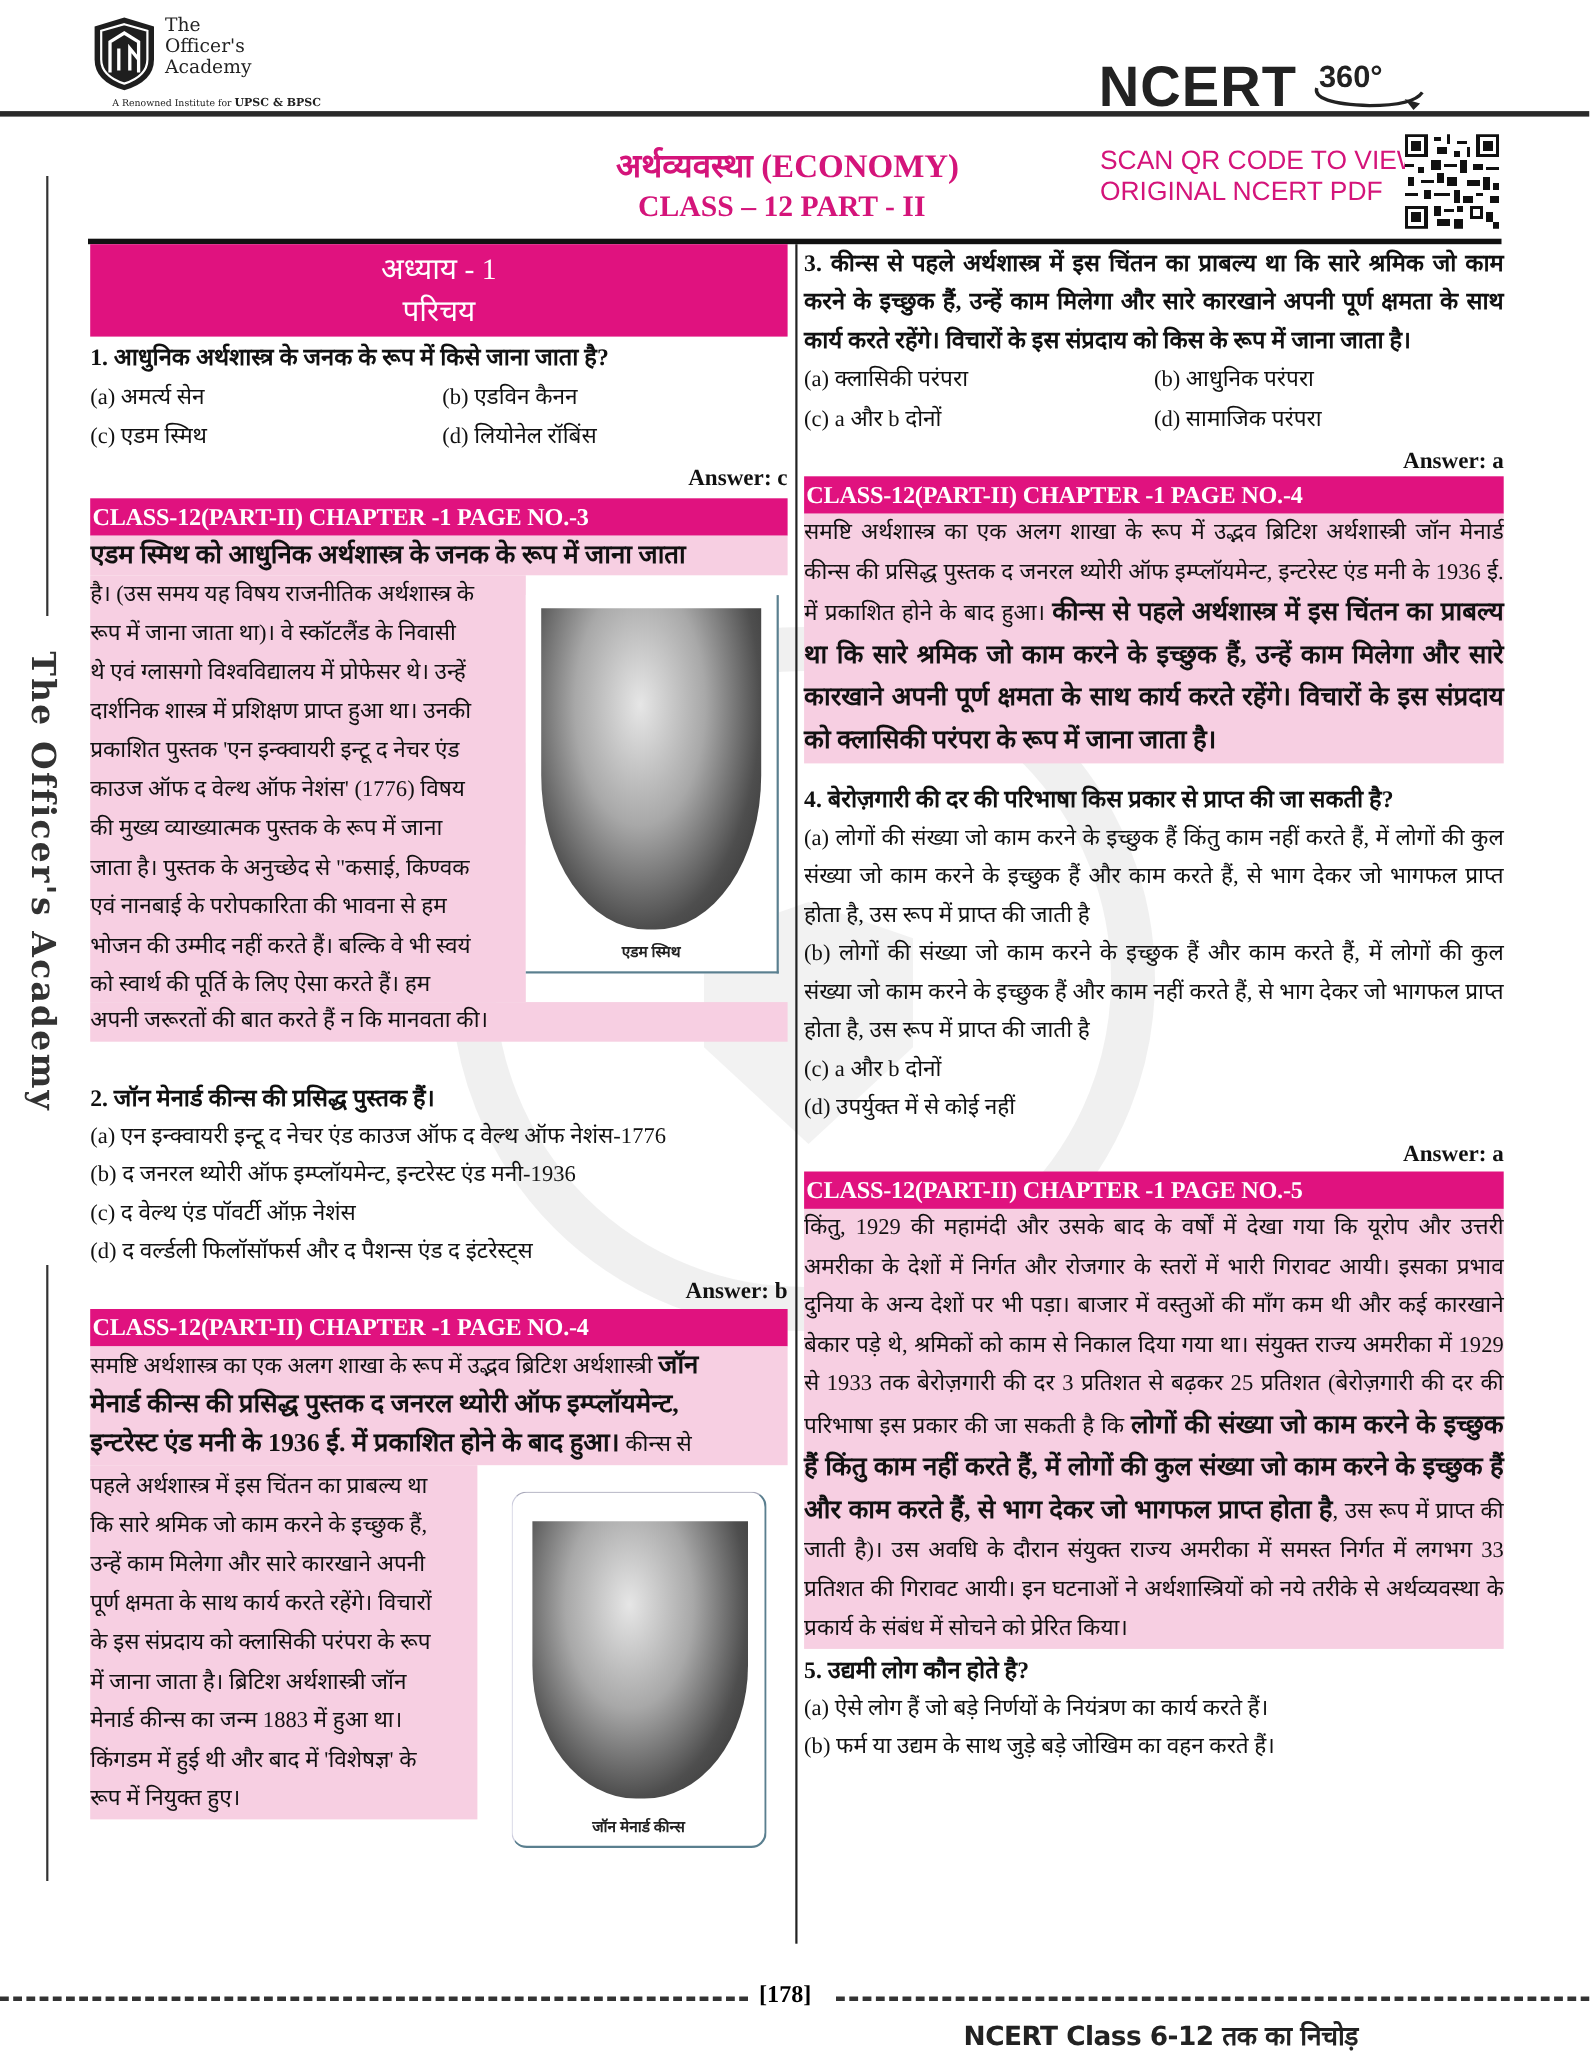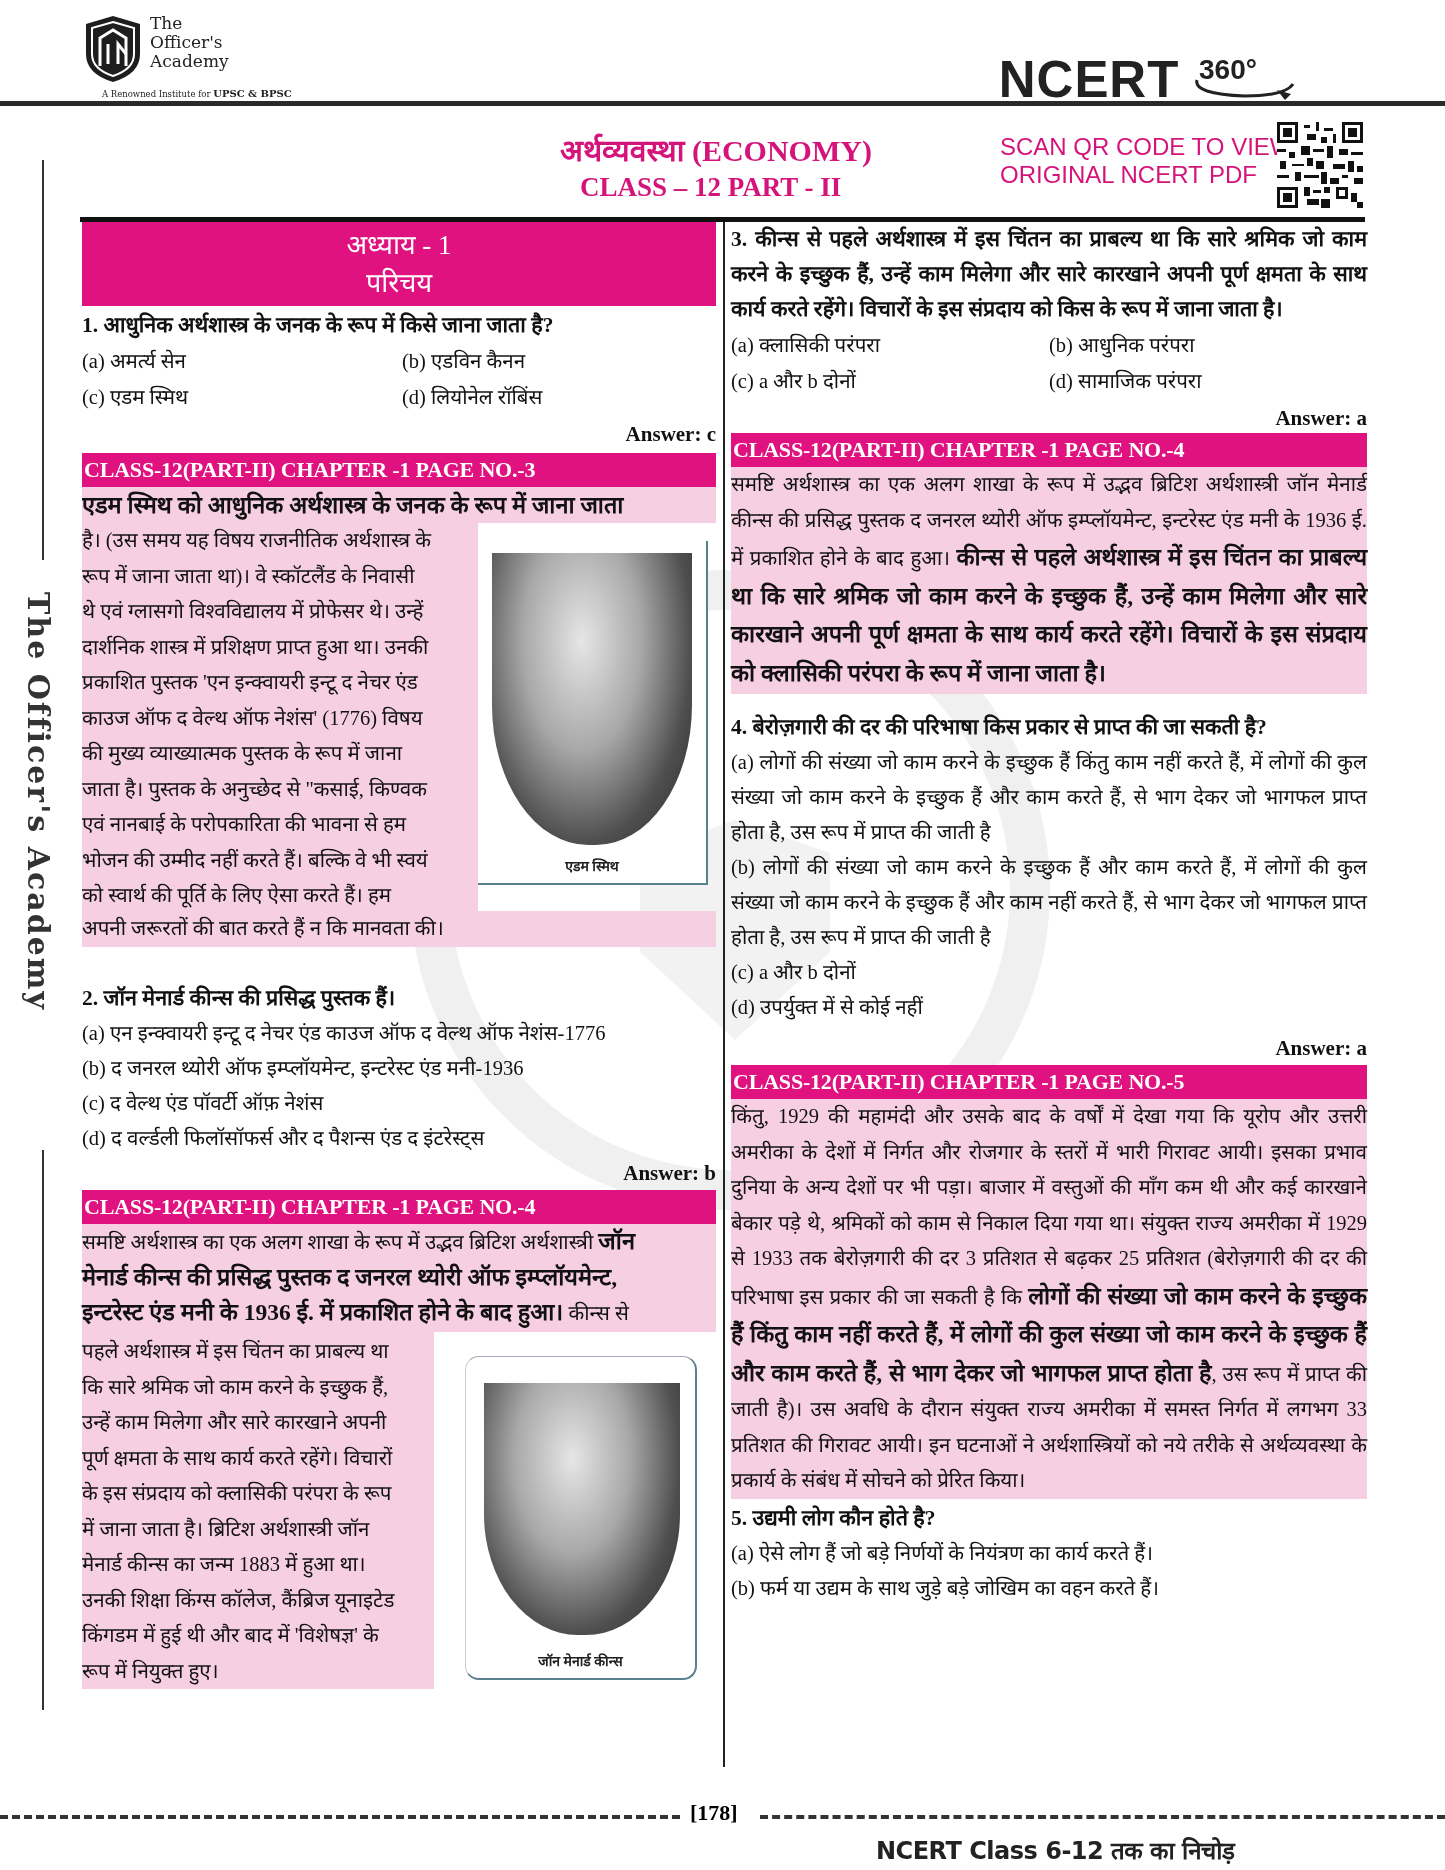--- a/index.html
+++ b/index.html
@@ -232,21 +232,20 @@
     </div>
     <div class="float-wrap" style="height:336px">
       <div class="pink para" style="width:352px; position:absolute; left:0; top:0; padding-top:2px;">
         <div>पहले अर्थशास्त्र में इस चिंतन का प्राबल्य था</div>
         <div>कि सारे श्रमिक जो काम करने के इच्छुक हैं,</div>
         <div>उन्हें काम मिलेगा और सारे कारखाने अपनी</div>
         <div>पूर्ण क्षमता के साथ कार्य करते रहेंगे। विचारों</div>
         <div>के इस संप्रदाय को क्लासिकी परंपरा के रूप</div>
         <div>में जाना जाता है। ब्रिटिश अर्थशास्त्री जॉन</div>
         <div>मेनार्ड कीन्स का जन्म 1883 में हुआ था।</div>
-        <div>उनकी शिक्षा किंग्स कॉलेज, कैंब्रिज यूनाइटेड</div>
         <div>किंगडम में हुई थी और बाद में 'विशेषज्ञ' के</div>
         <div>रूप में नियुक्त हुए।</div>
       </div>
       <div class="photo-frame" style="left:383px; top:24px; width:232px; height:324px; border-top:1px solid #aab; border-left:1px solid #ccd;border-radius:14px;">
         <div class="photo-img" style="left:18px; top:26px; width:196px; height:252px;"></div>
         <div class="caption">जॉन मेनार्ड कीन्स</div>
       </div>
     </div>
   </div>
 </div>

